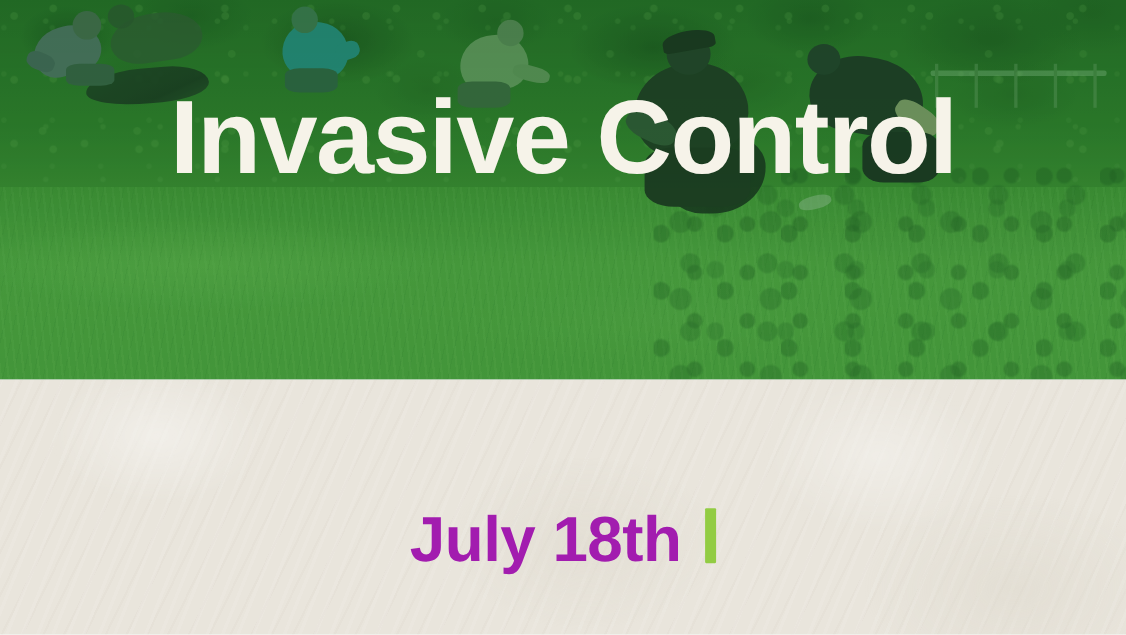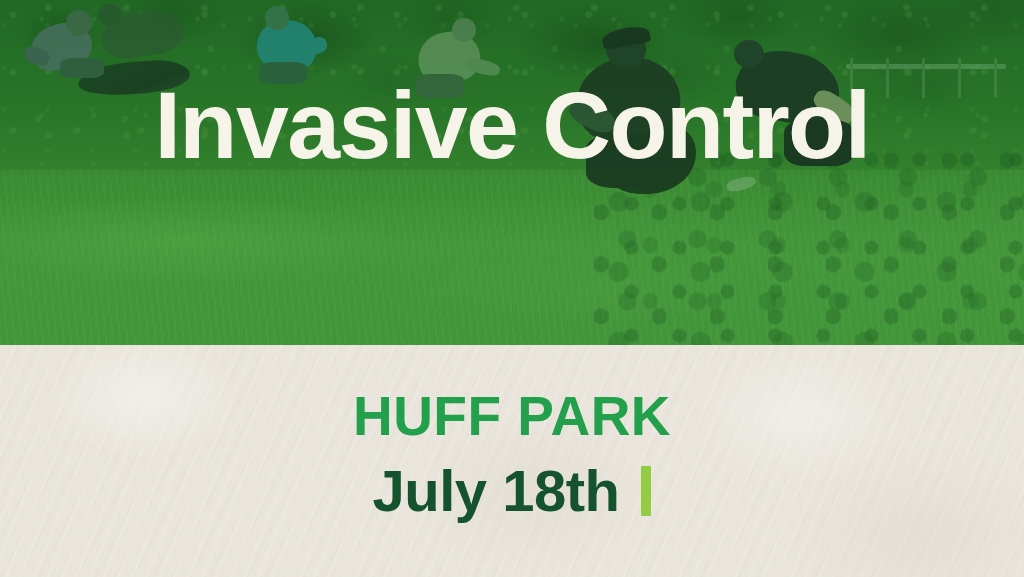--- a/index.html
+++ b/index.html
@@ -236,23 +236,23 @@
     font-family:"Liberation Sans", sans-serif;
     font-size:55px;
     font-weight:bold;
     letter-spacing:0.5px;
     line-height:55px;
     white-space:nowrap;
   }
 
   .datetime{
     position:absolute; left:0; top:462px; width:100%;
-    display:flex; align-items:center; justify-content:center;
+    display:flex; align-items:flex-start; justify-content:center;
     gap:22px;
-    color:#14532d;
+    color:#a21caf;
     font-family:"Liberation Sans", sans-serif;
     font-size:58px;
     font-weight:bold;
     line-height:58px;
     letter-spacing:-0.5px;
     white-space:nowrap;
   }
   .sep-bar{
     width:10px; height:50px;
     background:#92cc43;
@@ -333,20 +333,19 @@
 
     <div class="headline">
       <span class="ln">Invasive Control</span>
     </div>
   </div>
 
   <div class="info-panel">
     <div class="info-texture"></div>
   </div>
 
-  <div class="venue">HUFF PARK</div>
 
   <div class="datetime">
     <span>July 18th</span>
     <span class="sep-bar"></span>
   </div>
 
 </div>
 
 </body></html>

